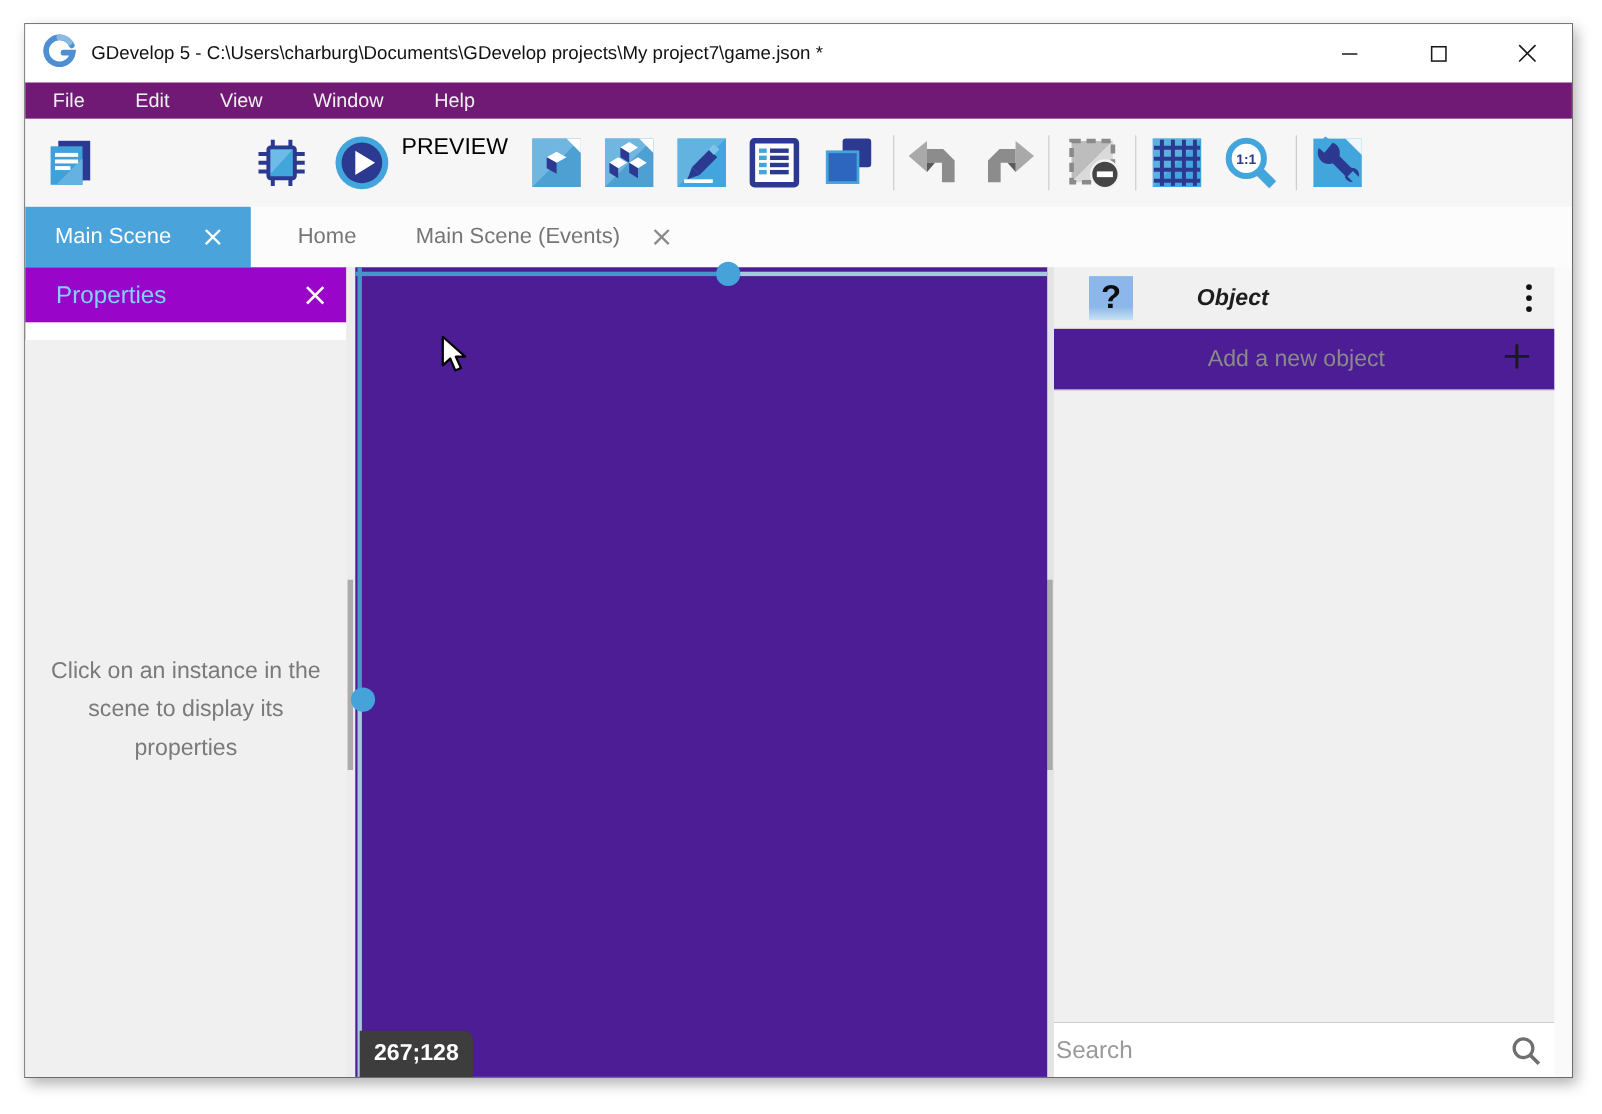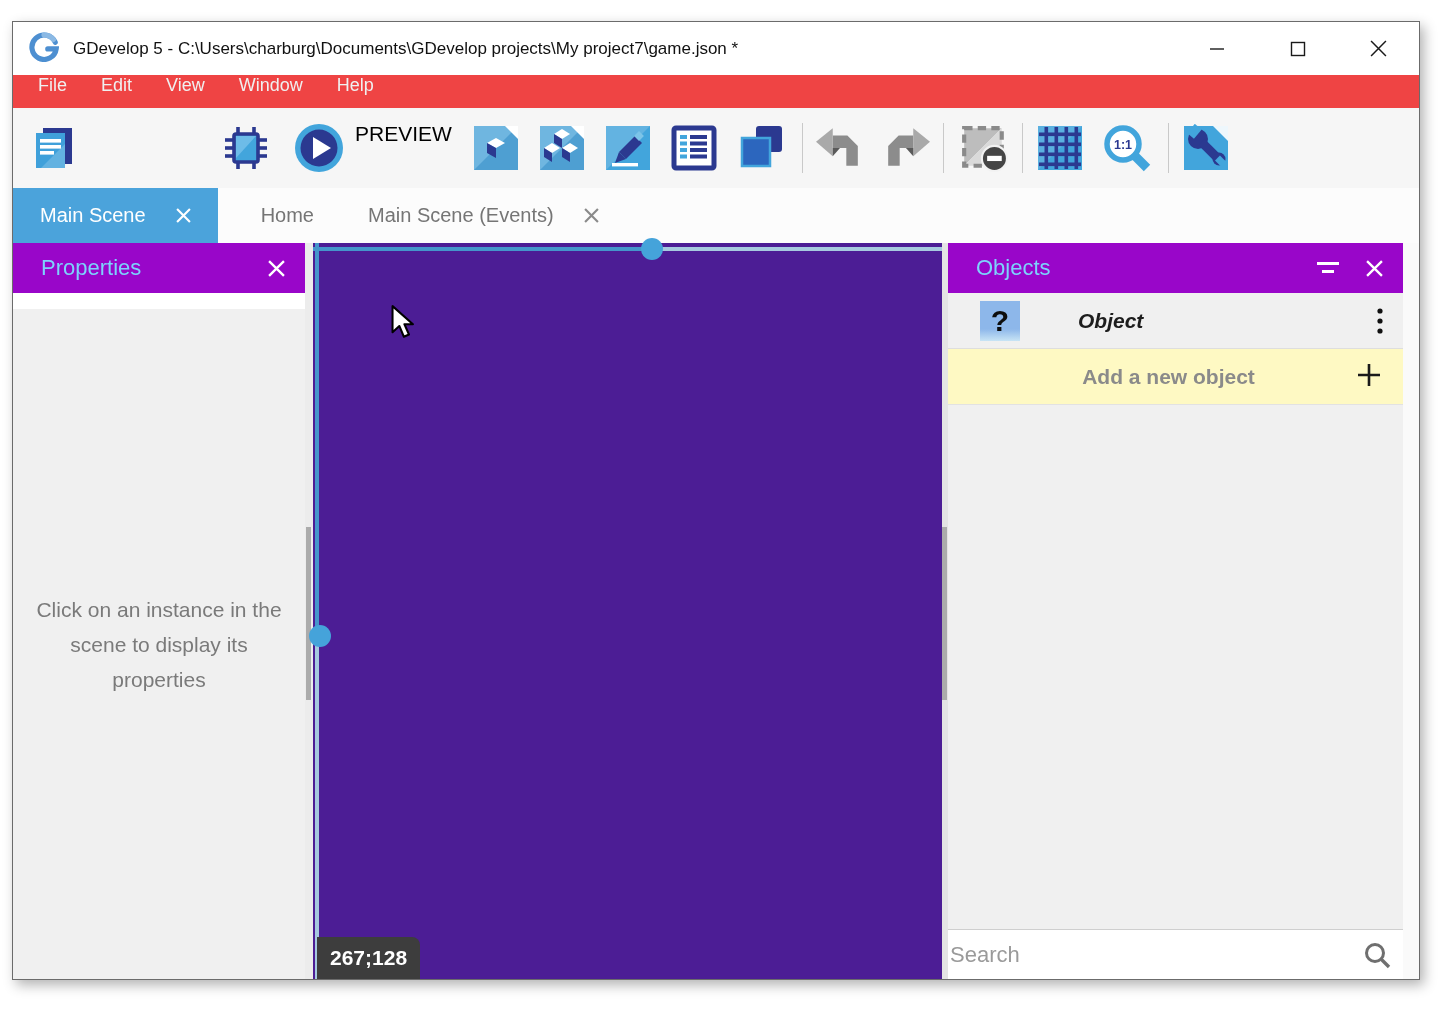--- a/index.html
+++ b/index.html
@@ -1,30 +1,30 @@
 <!DOCTYPE html>
 <html><head>
 <meta charset="utf-8">
 <style>
   * { margin:0; padding:0; box-sizing:border-box; }
   html,body { width:1456px; height:1013px; background:#fff; font-family:"Liberation Sans","DejaVu Sans",sans-serif; overflow:hidden; }
   .stage { position:relative; width:1456px; height:1013px; background:#fff; }
-  .window { position:absolute; left:12px; top:21px; width:1408px; height:959px;
+  .window { position:absolute; left:22px; top:21px; width:1408px; height:959px;
             border:1px solid #6b6b6b; background:#fff; box-shadow:4px 5px 12px rgba(0,0,0,.30);
             display:flex; flex-direction:column; }
 
   
   .titlebar { height:53px; background:#fff; display:flex; align-items:center; flex:0 0 auto; }
   .logo { margin-left:16px; flex:0 0 auto; }
   .title-text { margin-left:14px; font-size:17px; color:#111; white-space:nowrap; }
   .win-controls { margin-left:auto; display:flex; align-items:center; height:100%; }
   .wc-btn { width:81px; height:100%; display:flex; align-items:center; justify-content:center; cursor:default; }
 
   
-  .menubar { height:33px; background:#ef4444; display:flex; align-items:flex-start; flex:0 0 auto; }
+  .menubar { height:33px; background:#701a75; display:flex; align-items:center; flex:0 0 auto;gap:12px; }
   .menu-item { color:#f0f0f0; font-size:18px; padding:0 17px; display:flex; align-items:center; }
   .menu-item:first-child { margin-left:8px; }
 
   
   .toolbar { height:80px; background:#f6f6f6; display:flex; align-items:center; flex:0 0 auto; }
   .tb-btn { display:flex; align-items:flex-start; flex:0 0 auto; }
   .tb-label { font-size:21px; color:#000; margin-left:10px; white-space:nowrap; }
   .tb-sep { width:1px; height:50px; background:#c9c9c9; flex:0 0 auto; }
 
   
@@ -66,22 +66,22 @@
                  font-size:21px; font-weight:bold; padding:9px 13px; border-radius:0 8px 0 0; }
 
   
   .objects-panel { width:471px; flex:0 0 auto; display:flex; flex-direction:column; background:#fafafa; padding-right:16px; }
   .obj-row { height:56px; background:#f0f0f0; border-bottom:1px solid #dedede; display:flex; align-items:center;
              padding:0 14px 0 32px; flex:0 0 auto; }
   .obj-icon { width:40px; height:40px; background:linear-gradient(#8db7ea 70%,#c8e4f5); color:#0d0d0d;
               font-weight:bold; font-size:30px; display:flex; align-items:center; justify-content:center; flex:0 0 auto; }
   .obj-label { margin-left:58px; font-size:21px; font-weight:bold; font-style:italic; color:#1d1d1d; }
   .kebab { margin-left:auto; display:flex; align-items:center; padding:0 6px; }
-  .add-row { height:56px; background:#fef9c3; border-bottom:1px solid #e2e2e2; display:flex; align-items:center;
-             padding:0 22px 0 32px; flex:0 0 auto;font-weight:bold; }
+  .add-row { height:56px; background:#4c1d95; border-bottom:1px solid #e2e2e2; display:flex; align-items:center;
+             padding:0 22px 0 32px; flex:0 0 auto; }
   .add-label { flex:1 1 auto; text-align:center; color:#8a8a8a; font-size:21px; }
   .obj-empty { flex:1 1 auto; background:#f0f0f0; }
   .search-row { height:50px; background:#fff; border-top:1px solid #cfcfcf; display:flex; align-items:center; flex:0 0 auto; }
   .search-input { flex:1 1 auto; min-width:0; border:none; outline:none; background:transparent;
                   font-size:22px; color:#555; padding-left:2px; font-family:inherit; }
   .search-input::placeholder { color:#9a9a9a; }
   .search-ic { margin-right:12px; display:flex; align-items:center; }
 </style>
 </head>
 <body>
@@ -338,34 +338,20 @@
         <span class="cursor">
           <svg width="28" height="34" viewBox="0 0 24 30">
             <polygon points="1,1 1,24 7,18.5 11,28 15.5,26 11.5,17 19,17" fill="#fff" stroke="#000" stroke-width="1.8" stroke-linejoin="round"></polygon>
           </svg>
         </span>
         <div class="coord-badge">267;128</div>
       </div>
     </div>
 
     <div class="objects-panel">
-      <div class="panel-header">
-        <span class="ph-title">Objects</span>
-        <span class="ph-icon">
-          <svg width="23" height="16" viewBox="0 0 23 16">
-            <rect x="0" y="2" width="22" height="3" fill="#fff"></rect>
-            <rect x="5" y="10" width="12" height="3" fill="#fff"></rect>
-          </svg>
-        </span>
-        <span class="ph-icon">
-          <svg width="17" height="17" viewBox="0 0 16 16">
-                <path d="M1 1 L15 15 M15 1 L1 15" stroke="#fff" stroke-width="2.2"></path>
-              </svg>
-        </span>
-      </div>
       <div class="obj-row">
         <span class="obj-icon">?</span>
         <span class="obj-label">Object</span>
         <span class="kebab">
           <svg width="6" height="26" viewBox="0 0 6 26">
             <circle cx="3" cy="3" r="2.6" fill="#111"></circle>
                 <circle cx="3" cy="13" r="2.6" fill="#111"></circle>
                 <circle cx="3" cy="23" r="2.6" fill="#111"></circle>
           </svg>
         </span>

